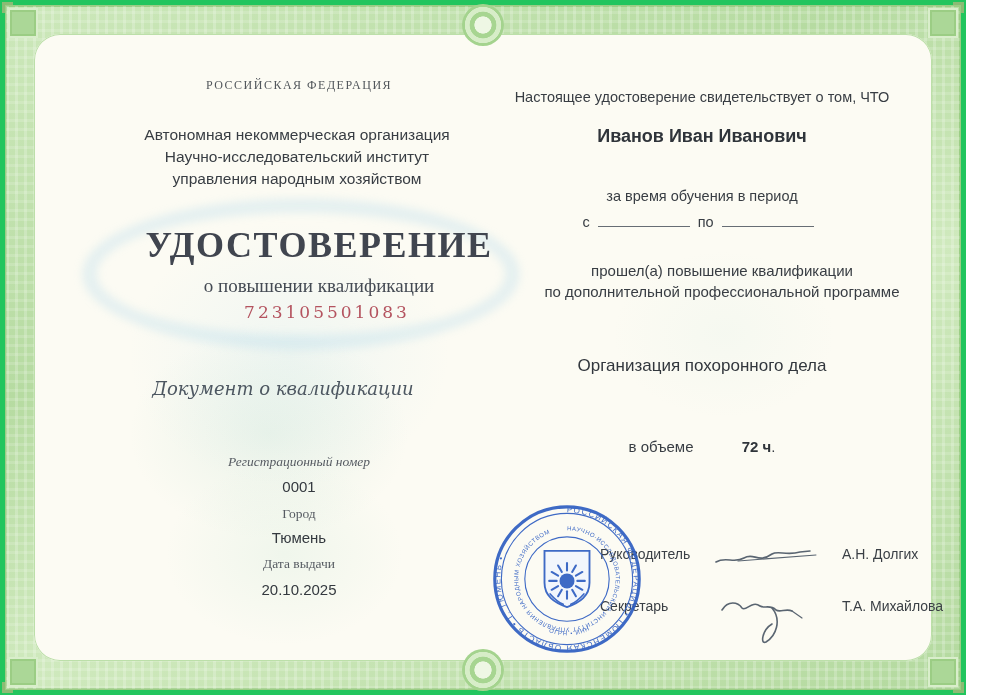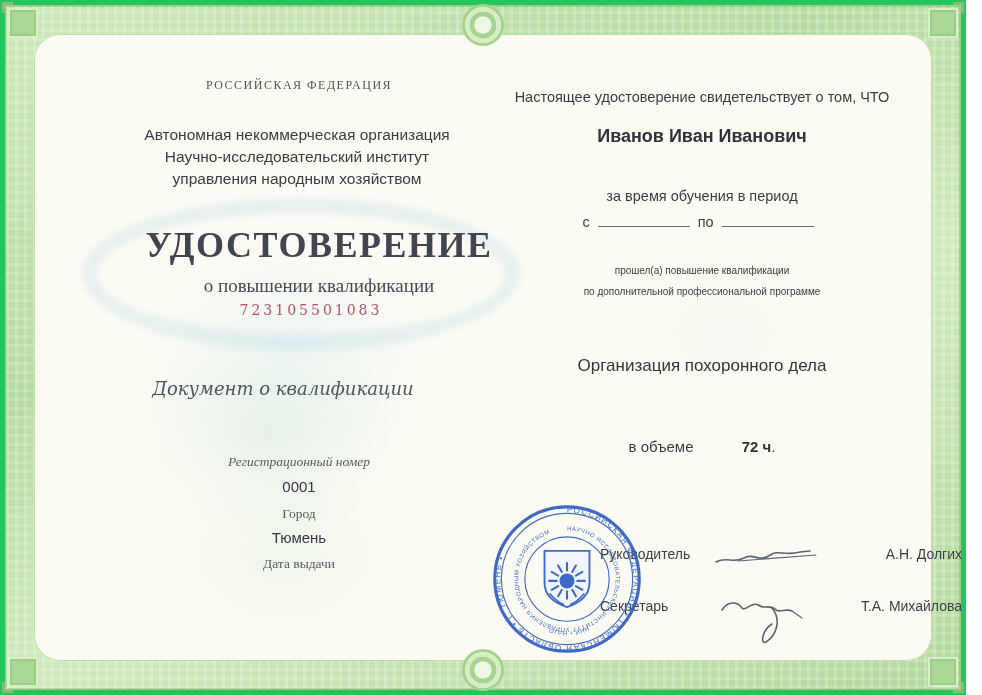--- a/index.html
+++ b/index.html
@@ -49,48 +49,48 @@
   }
   .blk { position:absolute; text-align:center; }
   
   .country { left:50px; top:44px; width:430px; font-family:"Liberation Serif", serif;
     font-size:12px; letter-spacing:1.5px; color:#51565b; }
   .org { left:38px; top:90px; width:450px; font-size:15.5px; line-height:22px; color:#383d43; }
   .title { left:60px; top:190px; width:450px; font-family:"Liberation Serif", serif;
     font-size:36px; font-weight:700; letter-spacing:1.5px; color:#40454f; }
   .subtitle { left:60px; top:241px; width:450px; font-family:Liberation Serif, serif;
     font-size:19px; color:#444a53; }
-  .form-number { left:52px; top:268px; width:450px; font-family:"DejaVu Serif", serif;
-    font-size:14px; letter-spacing:3px; color:#b4535f; }
+  .form-number { left:68px; top:268px; width:450px; font-family:"DejaVu Serif", serif;
+    font-size:17px; letter-spacing:3px; color:#b4535f; }
   .doc-kind { left:34px; top:344px; width:430px; font-family:"DejaVu Serif", serif;
     font-style:italic; font-size:18px; color:#4d5761; }
   .fld-label { font-family:"Liberation Serif", serif; font-size:13.5px; color:#565b62; }
   .fld-value { font-size:15px; color:#34393f; }
   .reg-label  { left:50px; top:420px; width:430px;font-style:italic; }
   .reg-value  { left:50px; top:444px; width:430px; }
   .city-label { left:50px; top:472px; width:430px; }
   .city-value { left:50px; top:495px; width:430px; }
   .date-label { left:50px; top:522px; width:430px;text-align:center; }
   .date-value { left:50px; top:547px; width:430px; }
   
   .statement { left:468px; top:55px; width:400px; font-size:14.5px; color:#383d43; }
   .recipient { left:468px; top:92px; width:400px; font-size:18px; font-weight:700; color:#2f343a; }
   .period-intro { left:468px; top:154px; width:400px; font-size:14.5px; color:#383d43; }
   .period-line { left:468px; top:178px; width:400px; font-size:14.5px; color:#383d43; }
   .blank { display:inline-block; width:92px; border-bottom:1.5px solid #676d74; height:14px; margin:0 8px; }
-  .completed { left:448px; top:226px; width:440px; font-size:10px; line-height:21px; color:#383d43; }
+  .completed { left:468px; top:226px; width:440px; font-size:15px; line-height:21px; color:#383d43; }
   .program { left:468px; top:322px; width:400px; font-size:17px; color:#32373d; }
   .volume { left:468px; top:404px; width:400px; font-size:15px; color:#383d43; }
   .volume b { color:#2f343a;margin-left:44px; }
   
   .sig-row { position:absolute; left:566px; width:370px; display:flex; align-items:flex-start; }
   .sig-row-1 { top:508px; } .sig-row-2 { top:560px; }
   .sig-role { width:112px; font-size:14px; color:#3a3f45; padding-top:4px; }
   .sig-draw { width:130px; }
-  .sig-name { width:120px; font-size:14px; color:#3a3f45; padding-top:4px; text-align:right; }
+  .sig-name { width:120px; font-size:14px; color:#3a3f45; padding-top:4px; text-align:left; }
   
   .seal { position:absolute; left:458px; top:470px; width:150px; height:150px; opacity:.92; z-index:5; }
 </style>
 </head>
 <body>
 
 <div class="cert">
   <div class="corner-dot cd-tl"></div>
   <div class="corner-dot cd-tr"></div>
   <div class="corner-dot cd-bl"></div>
@@ -115,20 +115,21 @@
     </div>
     <div class="blk title">УДОСТОВЕРЕНИЕ</div>
     <div class="blk subtitle">о повышении квалификации</div>
     <div class="blk form-number">723105501083</div>
     <div class="blk doc-kind">Документ о квалификации</div>
     <div class="blk reg-label fld-label">Регистрационный номер</div>
     <div class="blk reg-value fld-value">0001</div>
     <div class="blk city-label fld-label">Город</div>
     <div class="blk city-value fld-value">Тюмень</div>
     <div class="blk date-label fld-label">Дата выдачи</div>
+    <div class="blk date-value fld-value">20.10.2025</div>
 
     <div class="blk statement">Настоящее удостоверение свидетельствует о том, ЧТО</div>
     <div class="blk recipient">Иванов Иван Иванович</div>
     <div class="blk period-intro">за время обучения в период</div>
     <div class="blk period-line">
       <span>с</span><span class="blank"></span><span>по</span><span class="blank"></span>
     </div>
     <div class="blk completed">
       <div>прошел(а) повышение квалификации</div>
       <div>по дополнительной профессиональной программе</div>

